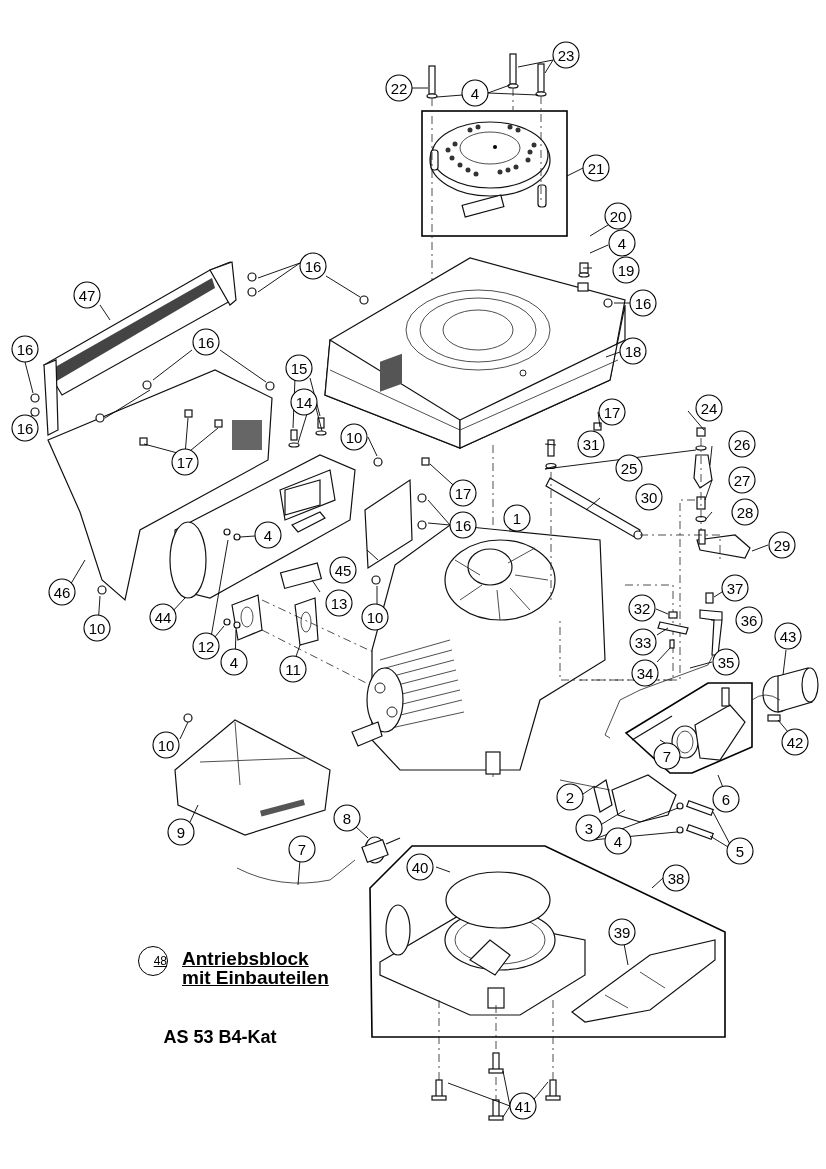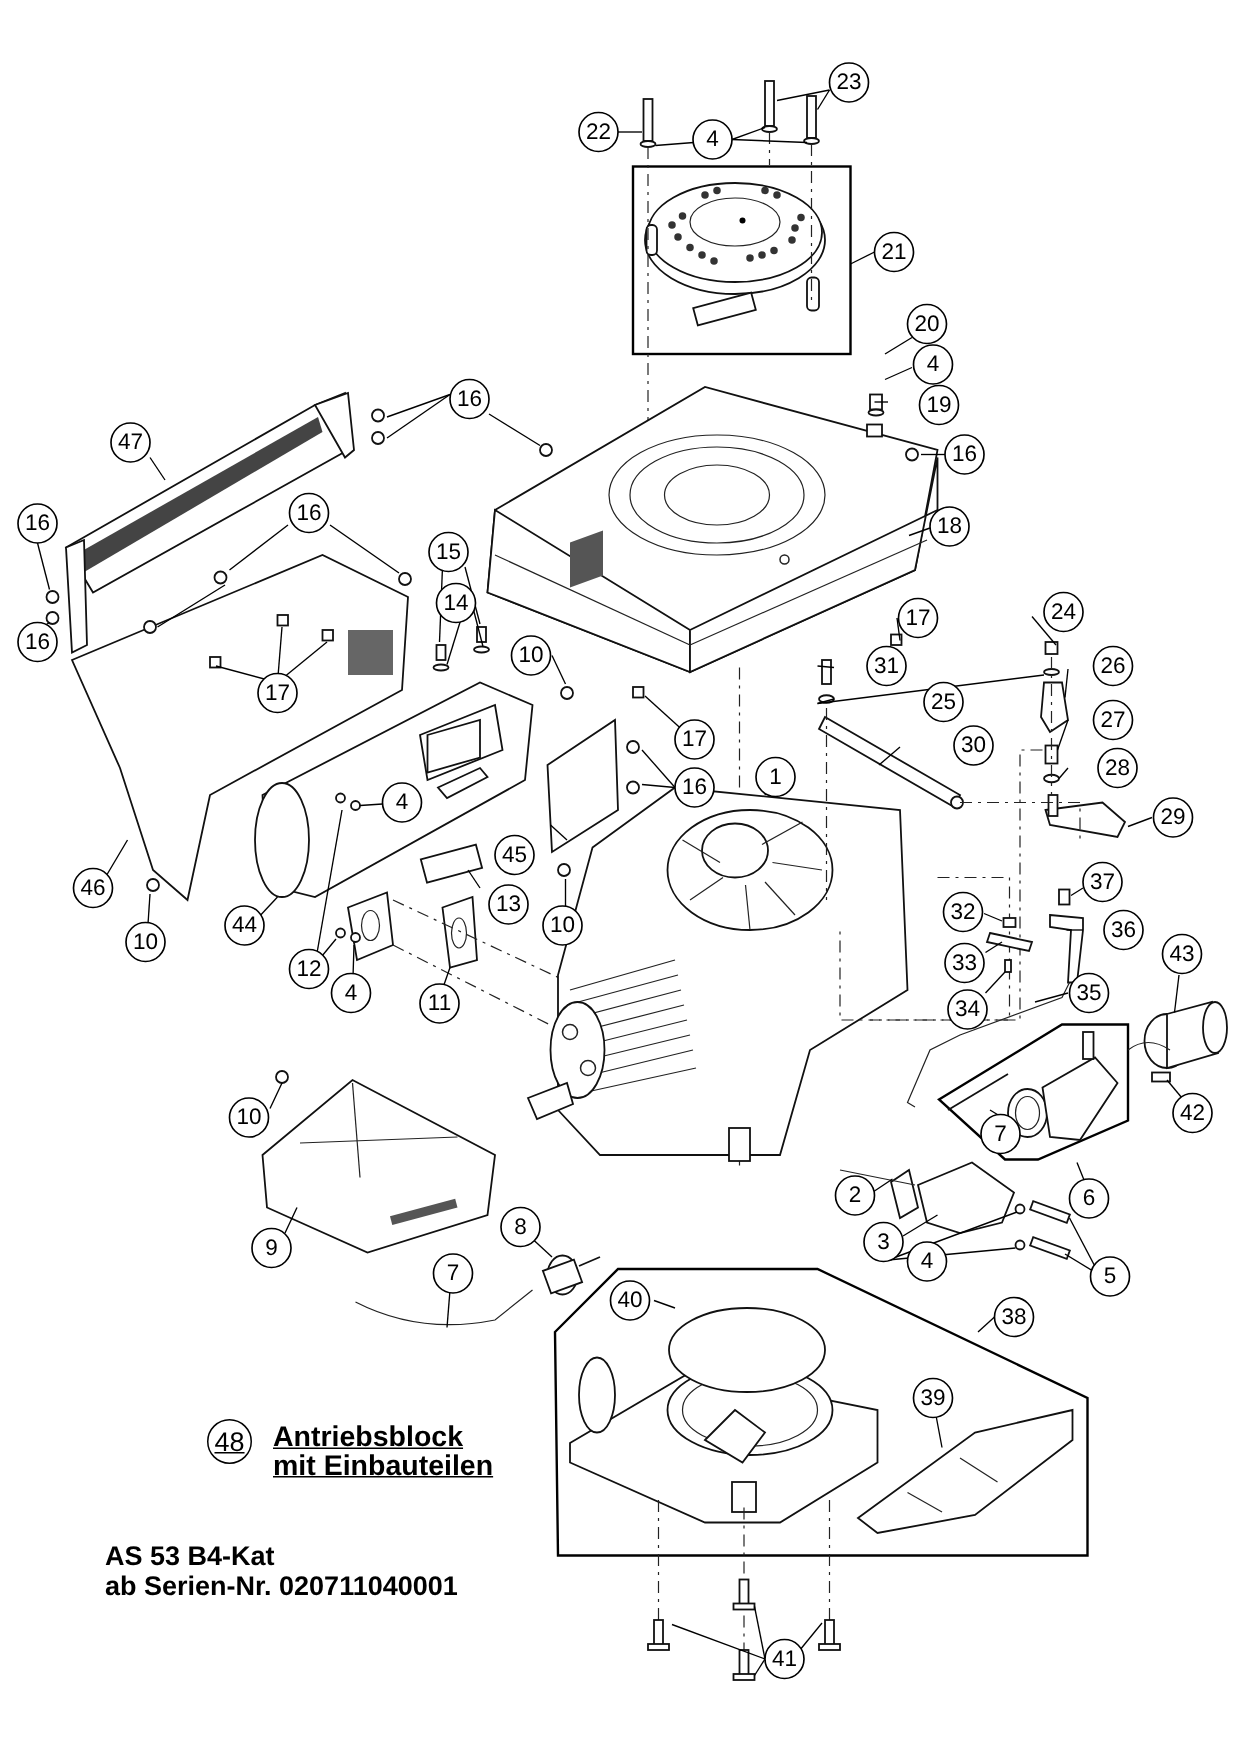--- a/index.html
+++ b/index.html
@@ -7,25 +7,25 @@
   #diagram{position:absolute;left:0;top:0;width:826px;height:1169px;}
   .callout-circle{fill:#ffffff;stroke:#000;stroke-width:1.1;}
   .callout-text{font-family:"Liberation Sans",sans-serif;font-size:15px;fill:#000;text-anchor:middle;dominant-baseline:central;}
   .leader{stroke:#000;stroke-width:0.9;fill:none;}
   .part{stroke:#111;stroke-width:1.2;fill:#fff;}
   .part-thin{stroke:#222;stroke-width:0.8;fill:none;}
   .dash{stroke:#222;stroke-width:0.8;stroke-dasharray:8 4 2 4;fill:none;}
   .box{stroke:#000;stroke-width:1.6;fill:none;}
   .hatch{fill:#333;}
   #caption{position:absolute;left:138px;top:946px;}
-  #caption .num{position:absolute;left:0;top:0;width:28px;height:28px;border:1.2px solid #000;border-radius:50%;font-size:18px;text-align:center;line-height:28px;text-decoration:underline;}
+  #caption .num{position:absolute;left:0;top:0;width:28px;height:28px;border:1.2px solid #000;border-radius:50%;font-size:12px;text-align:right;line-height:28px;text-decoration:underline;}
   #caption .t1,#caption .t2{position:absolute;left:44px;font-weight:bold;font-size:19px;text-decoration:underline;white-space:nowrap;}
   #caption .t1{top:2px;}
   #caption .t2{top:21px;text-align:right;}
-  #model{position:absolute;left:70px;top:1027px;width:300px;font-weight:bold;font-size:18px;line-height:20px;}
+  #model{position:absolute;left:70px;top:1027px;width:300px;text-align:center;font-weight:bold;font-size:18px;line-height:20px;}
 </style>
 </head>
 <body>
 
 <svg id="diagram" viewBox="0 0 826 1169" xmlns="http://www.w3.org/2000/svg">
 
   <g>
 
     <rect class="box" x="422" y="111" width="145" height="125"></rect>
     <g>
@@ -620,14 +620,13 @@
 </svg>
 
 <div id="caption">
   <div class="num">48</div>
   <div class="t1">Antriebsblock</div>
   <div class="t2">mit Einbauteilen</div>
 </div>
 
 <div id="model">
   <div>AS 53 B4-Kat</div>
-  <div>ab Serien-Nr. 020711040001</div>
 </div>
 
 </body></html>

